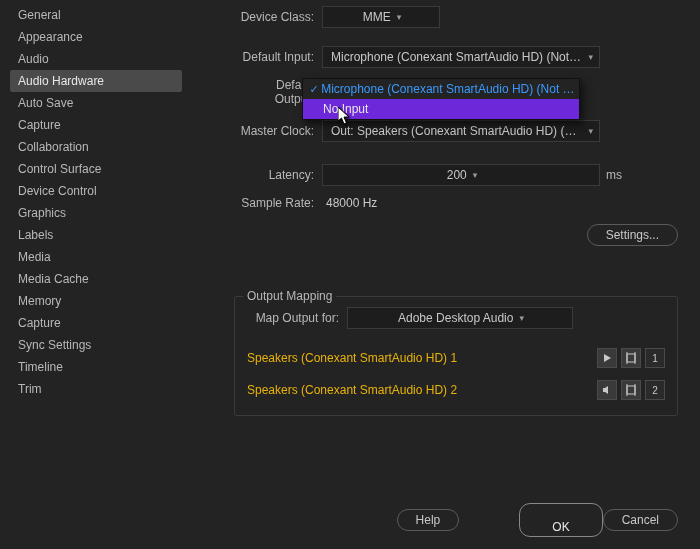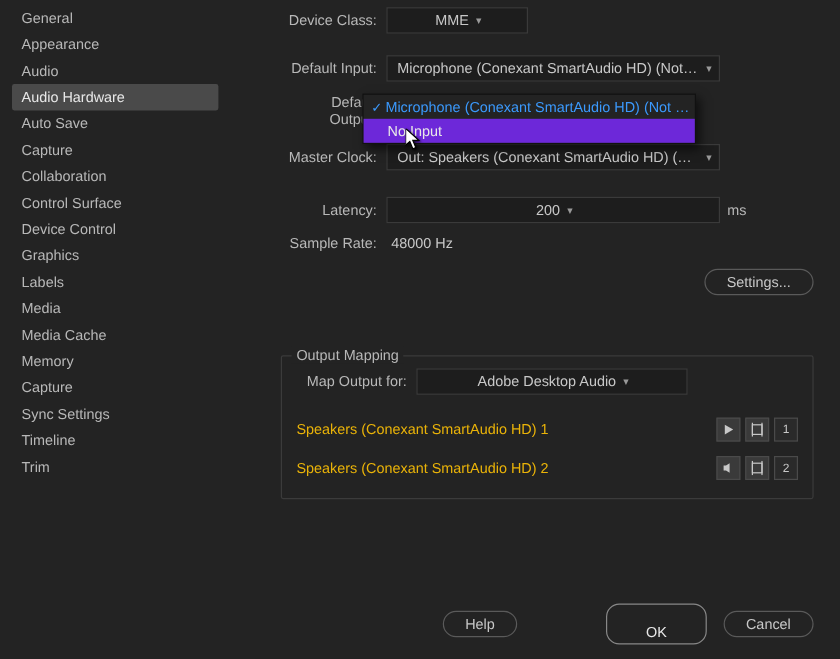--- a/index.html
+++ b/index.html
@@ -145,21 +145,20 @@
     cursor: pointer;
   }
   .sq-btn.dark { background: #2a2a2a; }
   .sq-btn svg { width: 12px; height: 12px; }
 
   .footer {
     position: absolute;
     bottom: 12px;
     right: 22px;
     display: flex;
-    gap: 14px;
     align-items: center;
   }
   .footer .help-btn { margin-right: 60px; }
 
   .cursor {
     position: absolute;
     left: 338px;
     top: 107px;
     z-index: 30;
     pointer-events: none;

